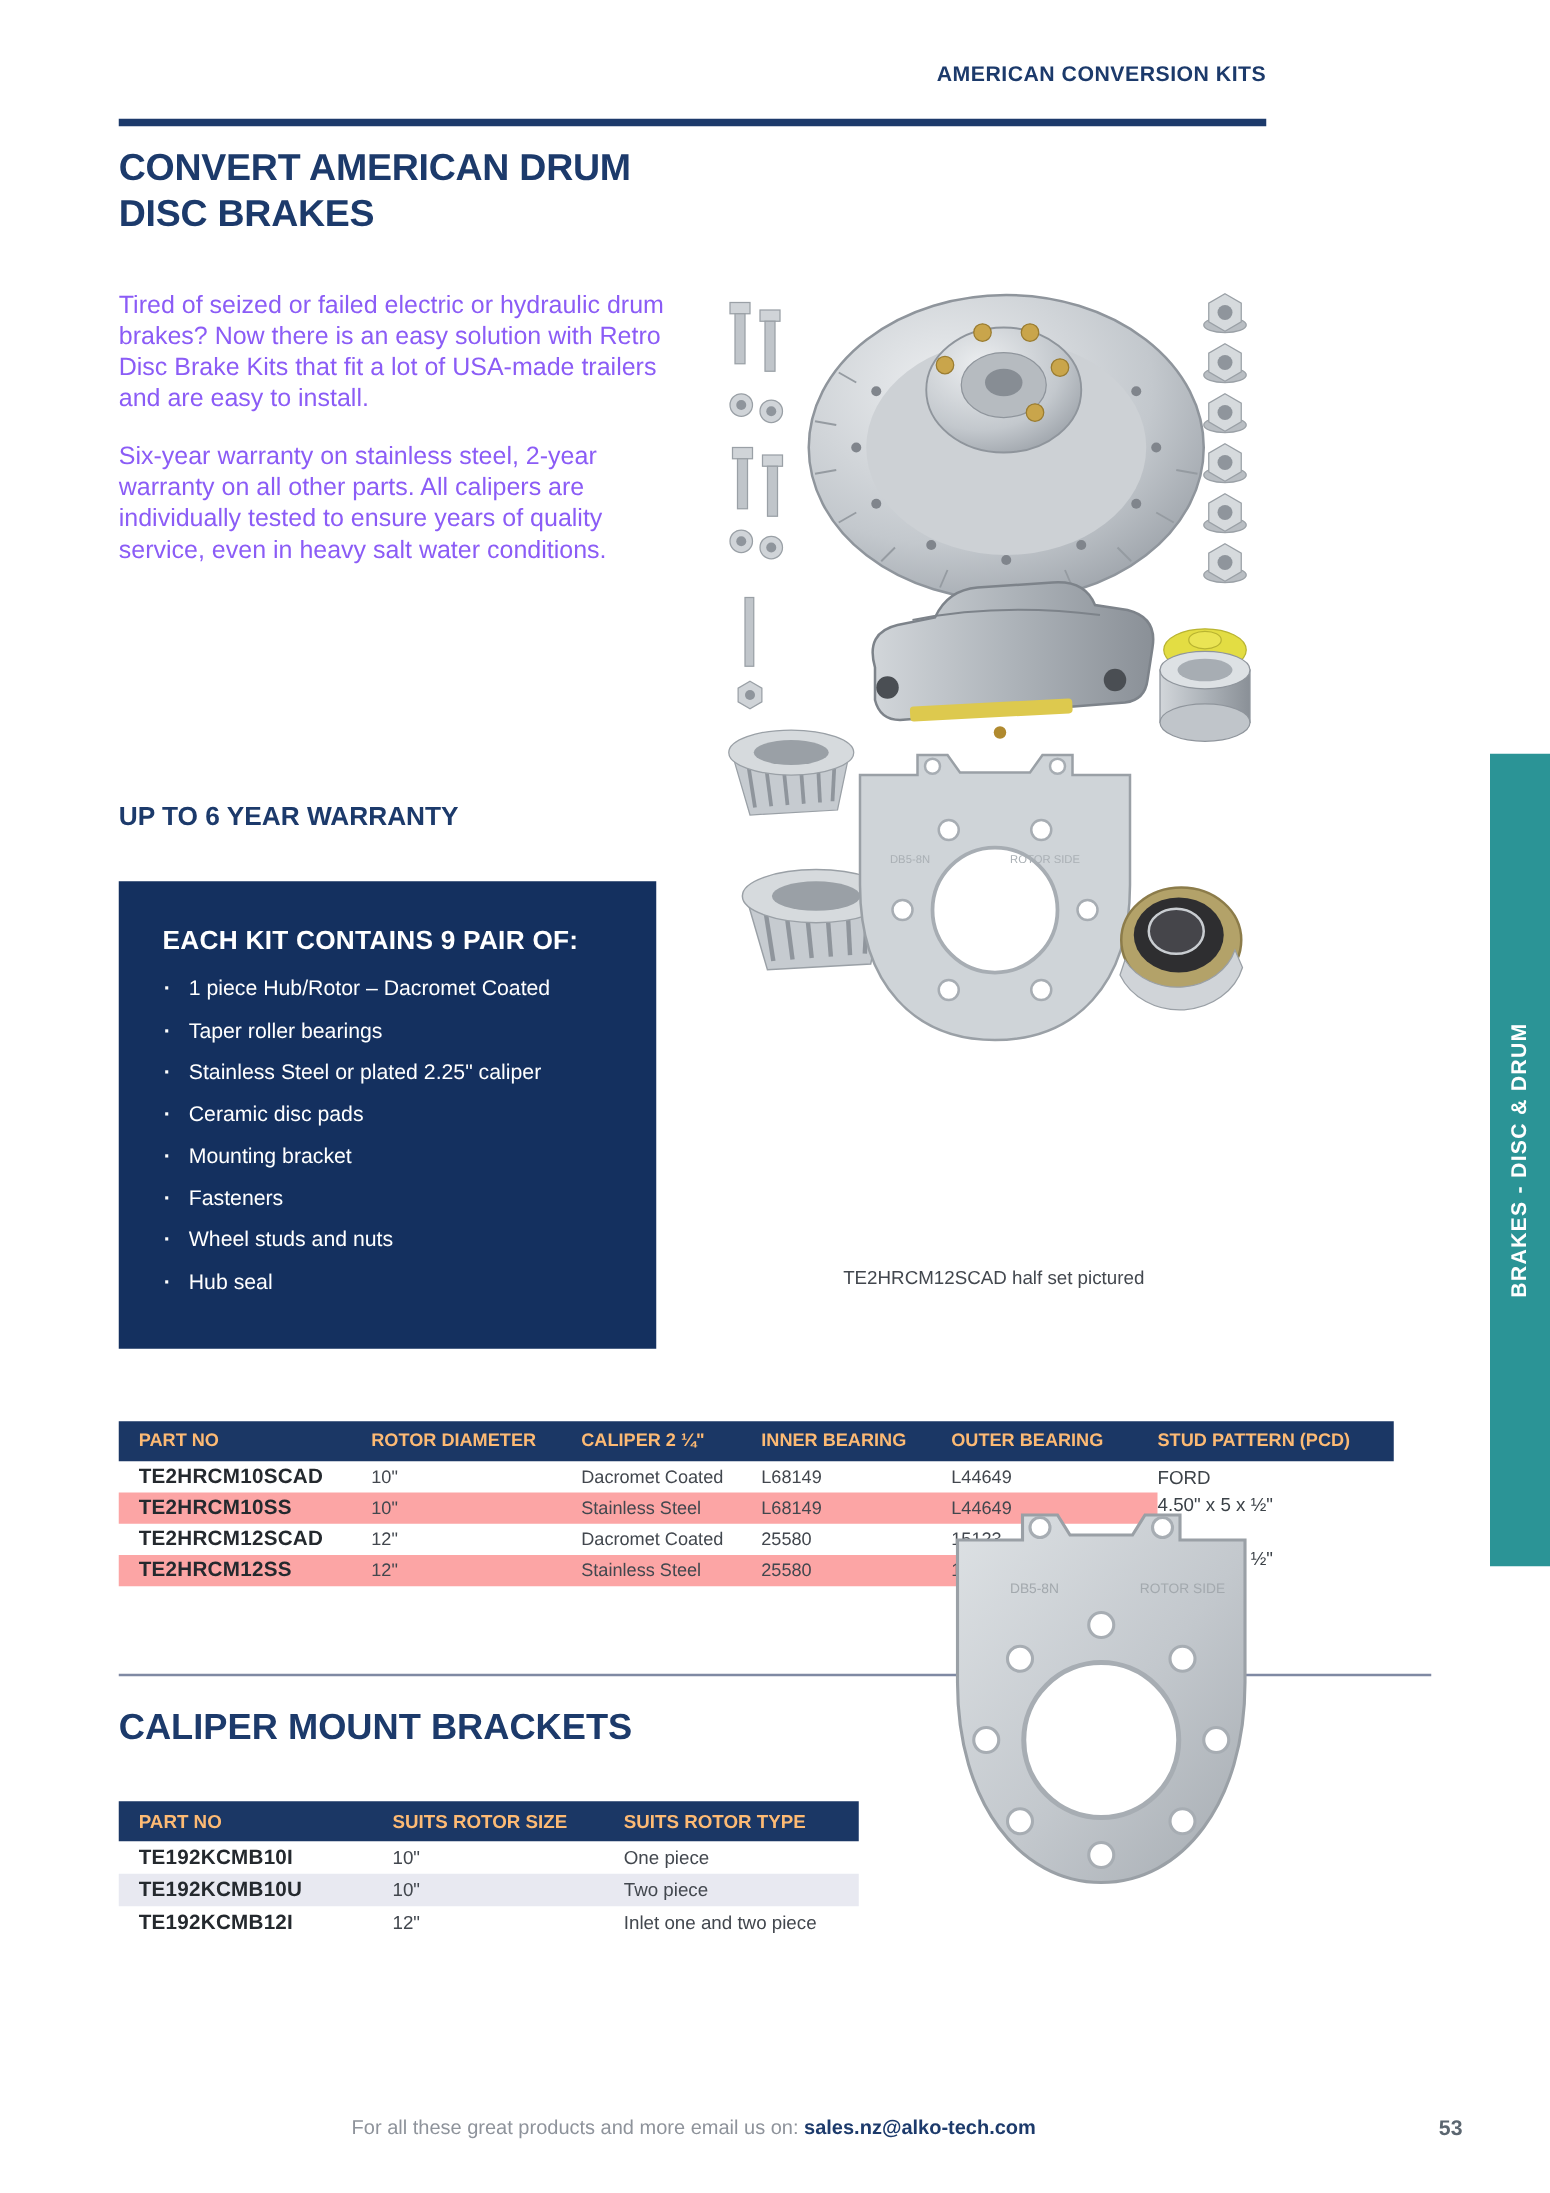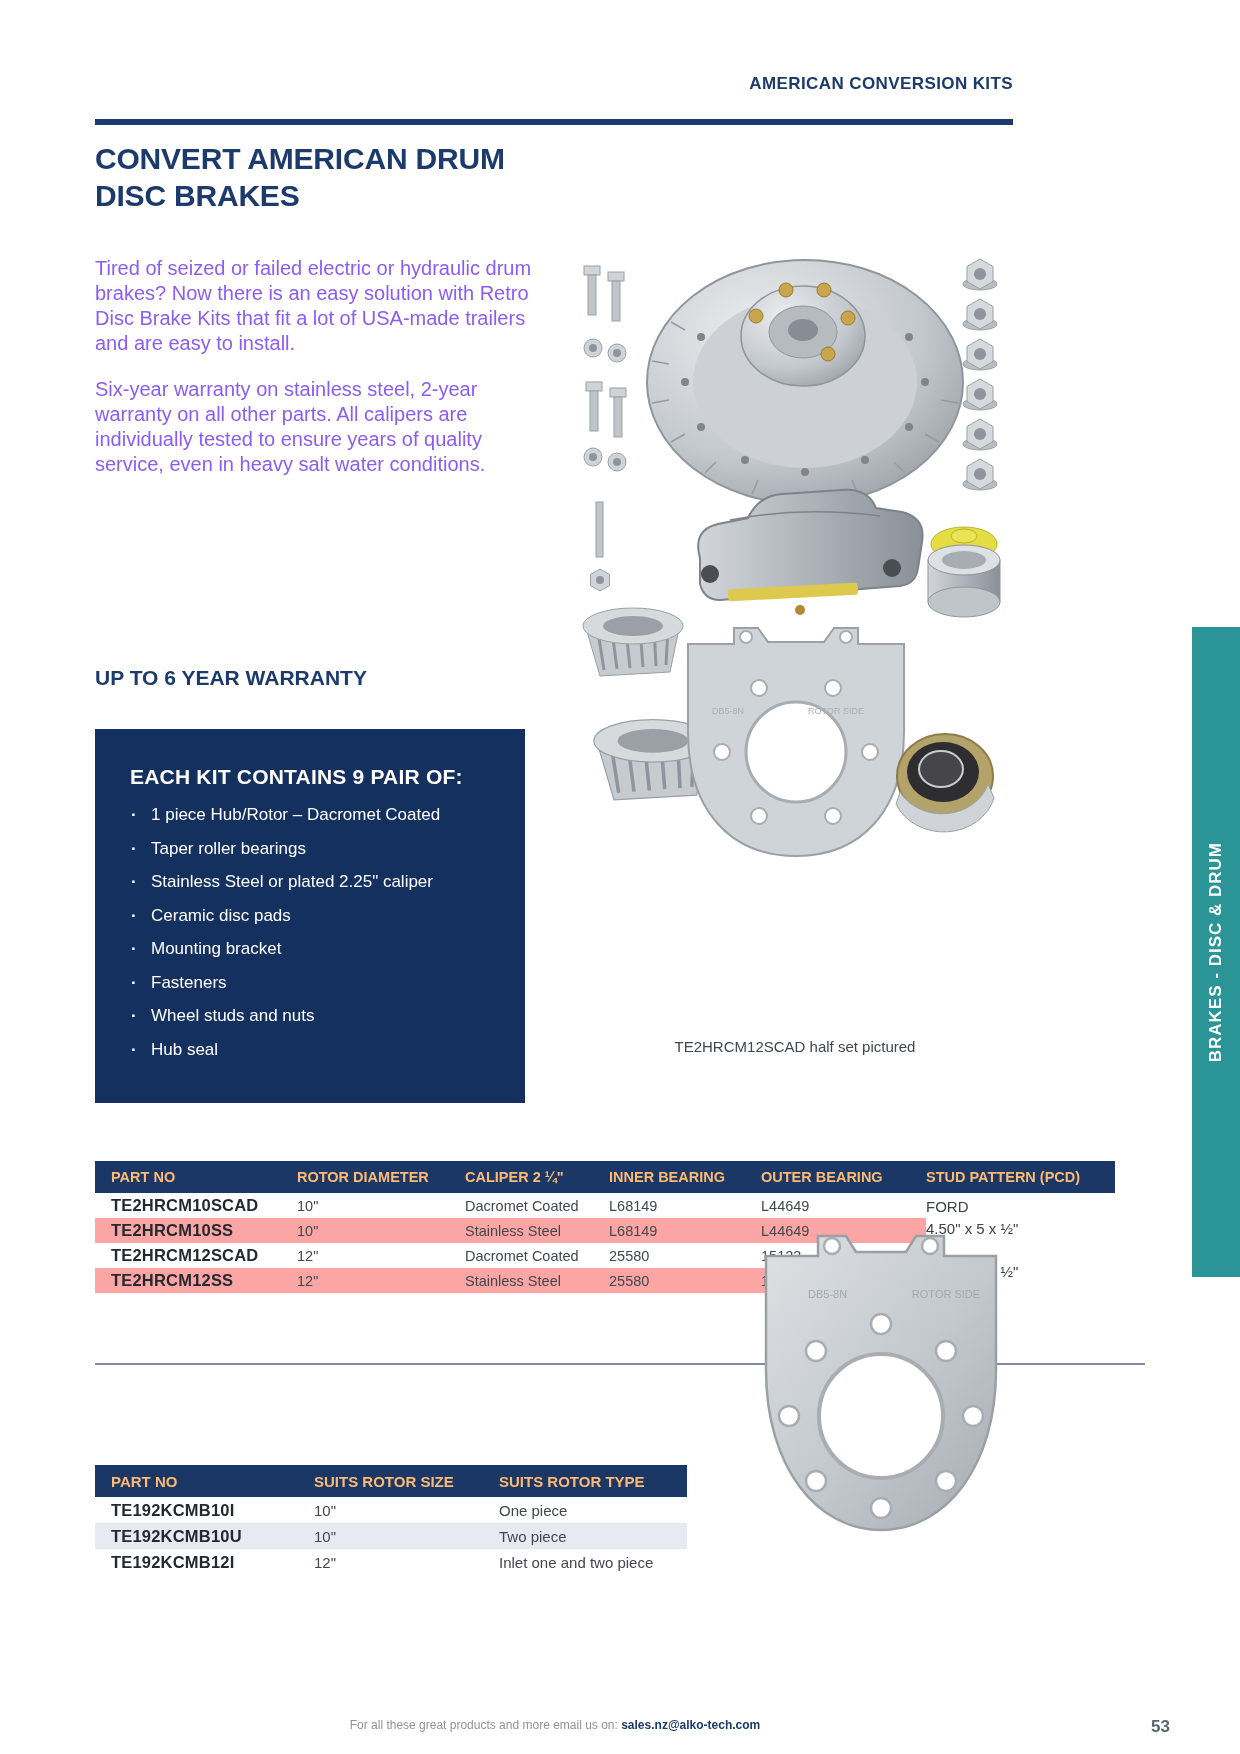--- a/index.html
+++ b/index.html
@@ -1,18 +1,18 @@
 <!DOCTYPE html>
 <html><head>
 <meta charset="utf-8">
 <style>
   html,body{margin:0;padding:0;background:#ffffff;}
   .page{position:relative;width:1240px;height:1754px;background:#fff;overflow:hidden;
         font-family:"Liberation Sans",sans-serif;color:#42474e;}
-  .abs{position:absolute;margin-top:24px;}
+  .abs{position:absolute;}
 
   
   .kicker{left:95px;top:50px;width:918px;text-align:right;font-weight:bold;font-size:17px;
           letter-spacing:.4px;color:#1c3a6b;}
   .top-rule{left:95px;top:95px;width:918px;height:6px;background:#1c3a6b;}
 
   .page-title{left:95px;top:116px;font-weight:bold;font-size:30px;line-height:37px;color:#1c3a6b;letter-spacing:-.2px;}
 
   .intro{left:95px;top:232px;width:452px;font-size:20px;line-height:25px;color:#8b5cf6;}
   .intro p{margin:0 0 21px 0;}
@@ -58,21 +58,21 @@
 
   .bracket-img{left:750px;top:1196px;width:262px;height:332px;}
 
   
   .side-tab{left:1192px;top:603px;width:48px;height:650px;background:#2b9496;display:flex;
             align-items:center;justify-content:center;}
   .side-tab span{writing-mode:vertical-rl;transform:rotate(180deg);color:#fff;font-weight:bold;
             font-size:17px;letter-spacing:1px;white-space:nowrap;}
 
   
-  .footer{left:95px;top:1694px;width:920px;text-align:center;font-size:12px;color:#8e939b;}
+  .footer{left:95px;top:1694px;width:920px;text-align:center;font-size:16px;color:#8e939b;}
   .footer a{color:#1c3a6b;font-weight:bold;text-decoration:none;}
   .page-num{left:1110px;top:1693px;width:60px;text-align:right;font-weight:bold;font-size:17px;color:#5b6670;}
 
   svg text{font-family:"Liberation Sans",sans-serif;}
 </style>
 </head>
 <body>
 
 <div class="page">
 
@@ -337,20 +337,21 @@
       </div>
       <div class="pcd-col">
         <div class="pcd-brand">FORD</div>
         <div class="pcd-10">4.50" x 5 x ½"</div>
         <div class="pcd-12">5.50" x 6 x ½"</div>
       </div>
     </div>
   </div>
 
   <div class="abs divider2"></div>
+  <div class="abs brackets-title">CALIPER MOUNT BRACKETS</div>
 
   <div class="abs t2">
     <div class="t-head">
       <div class="c1">PART NO</div>
       <div class="c2">SUITS ROTOR SIZE</div>
       <div class="c3">SUITS ROTOR TYPE</div>
     </div>
     <div class="t2-row">
       <div class="c1 partno">TE192KCMB10I</div>
       <div class="c2">10"</div>

